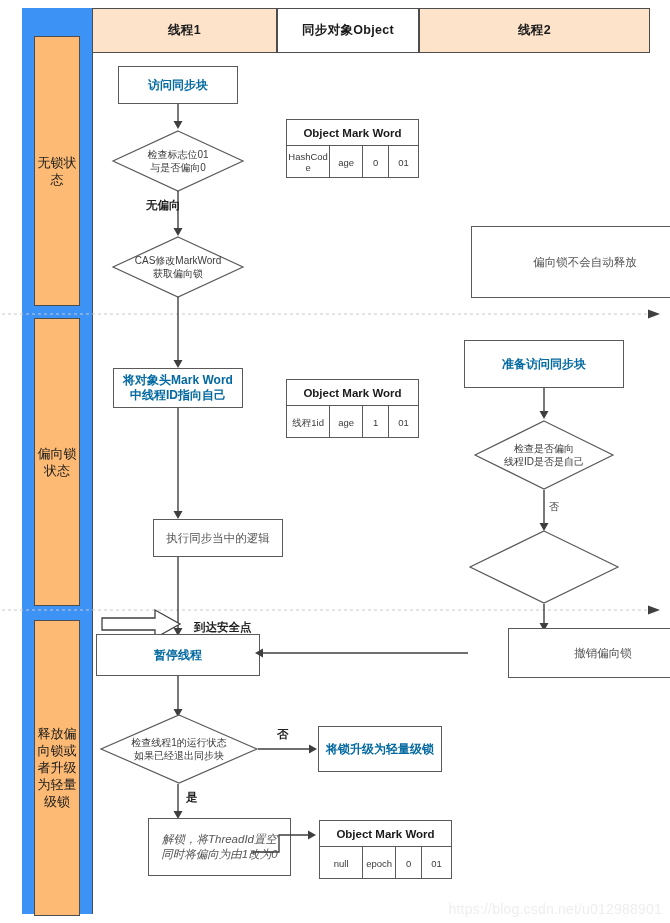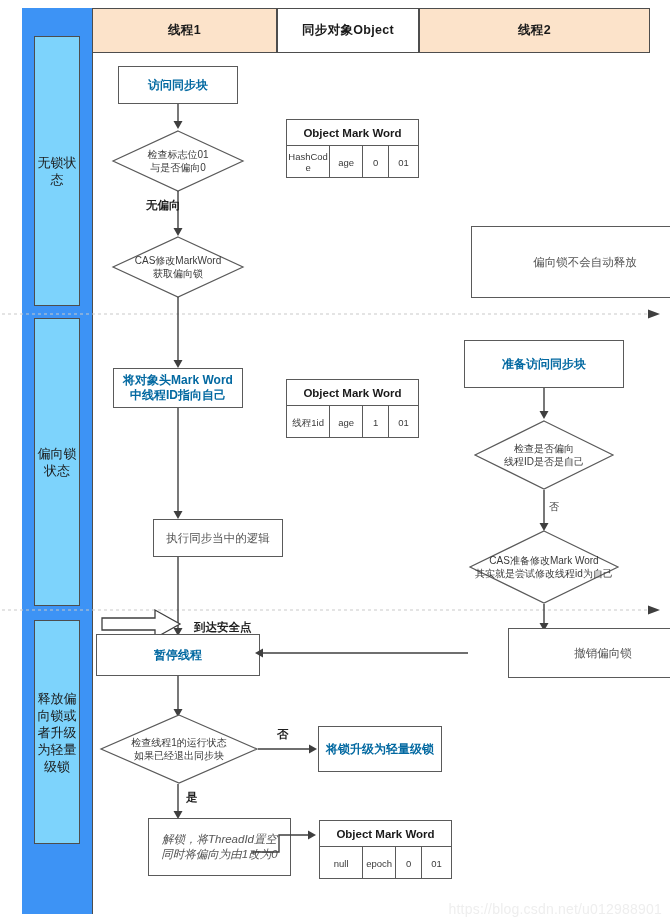--- a/index.html
+++ b/index.html
@@ -41,21 +41,21 @@
     width: 70px;
     height: 906px;
     background: #3d93f5;
     box-sizing: border-box;
   }
   .state-box {
     position: absolute;
     left: 12px;
     width: 46px;
     box-sizing: border-box;
-    background: #7dd3fc;
+    background: #fdba74;
     border: 1px solid #4d4d4d;
     display: flex;
     align-items: center;
     justify-content: center;
     text-align: center;
     font-size: 13px;
     line-height: 17px;
     color: #1a1a1a;
     padding: 2px;
   }
@@ -210,21 +210,21 @@
 
   <div class="lane-div" style="left:92px; top:53px; height:861px;"></div>
 
   <div id="state-rail">
     <div class="state-box" style="top:28px; height:270px;">
       <span>无锁状态</span>
     </div>
     <div class="state-box" style="top:310px; height:288px;">
       <span>偏向锁状态</span>
     </div>
-    <div class="state-box" style="top:612px; height:224px;">
+    <div class="state-box" style="top:612px; height:296px;font-family:Liberation Mono, monospace;">
       <span>释放偏向锁或者升级为轻量级锁</span>
     </div>
   </div>
 
   <svg class="dashsep" style="left:0px; top:308px;" width="670" height="12">
     <line x1="2" y1="6" x2="648" y2="6"></line>
     <polygon class="arrowhead" points="648,1.5 660,6 648,10.5"></polygon>
   </svg>
   <svg class="dashsep" style="left:0px; top:604px;" width="670" height="12">
     <line x1="2" y1="6" x2="648" y2="6"></line>
@@ -388,22 +388,20 @@
   <svg class="conn" style="left:536px; top:490px;" width="20" height="42">
     <line x1="8" y1="0" x2="8" y2="34"></line>
     <polygon class="arrowhead" points="3.5,33 12.5,33 8,41"></polygon>
   </svg>
   <div class="edge-label s" style="left:549px; top:500px;">否</div>
 
   <div class="diamond-wrap" style="left:469px; top:530px; width:150px; height:74px;">
     <svg width="150" height="74">
       <polygon points="75,1 149,37 75,73 1,37" fill="#ffffff" stroke="#5a5a5a" stroke-width="1.2"></polygon>
     </svg>
-    <div class="diamond-label thin" style="white-space:pre-line; width:112%;">CAS准备修改Mark Word
-其实就是尝试修改线程id为自己</div>
   </div>
 
   <svg class="conn" style="left:536px; top:604px;" width="20" height="28">
     <line x1="8" y1="0" x2="8" y2="20"></line>
     <polygon class="arrowhead" points="3.5,19 12.5,19 8,27"></polygon>
   </svg>
   <div class="edge-label b" style="left:550px; top:634px;">修改失败</div>
 
   <div class="node proc thin" style="left:468px; top:628px; width:190px; height:50px;">
     <span>撤销偏向锁</span>

